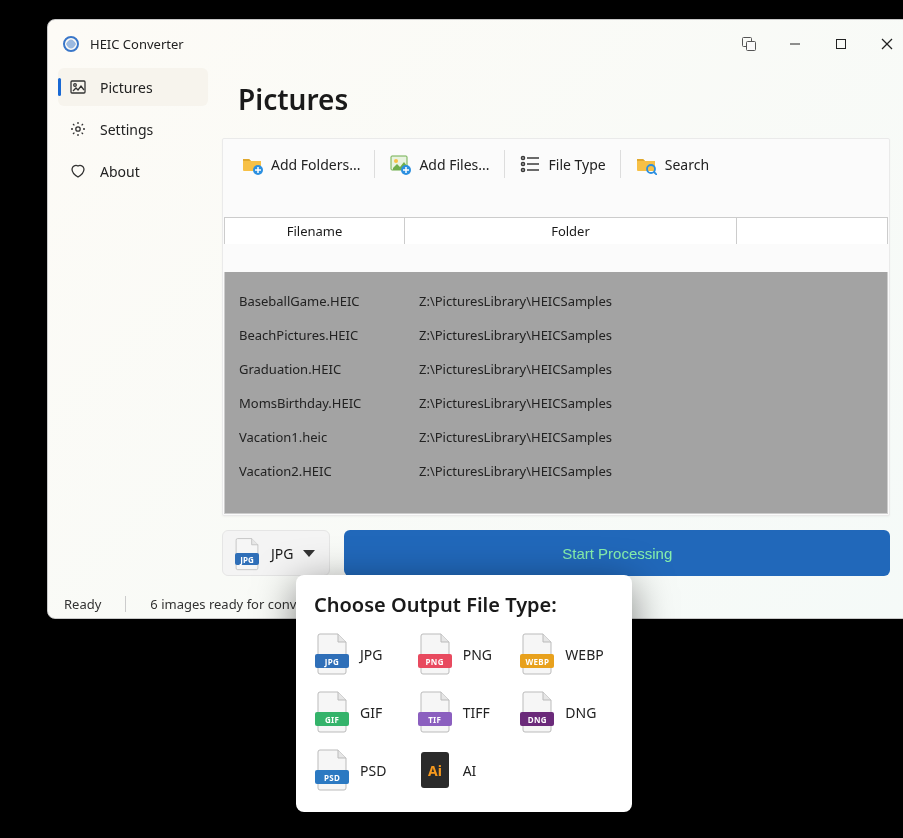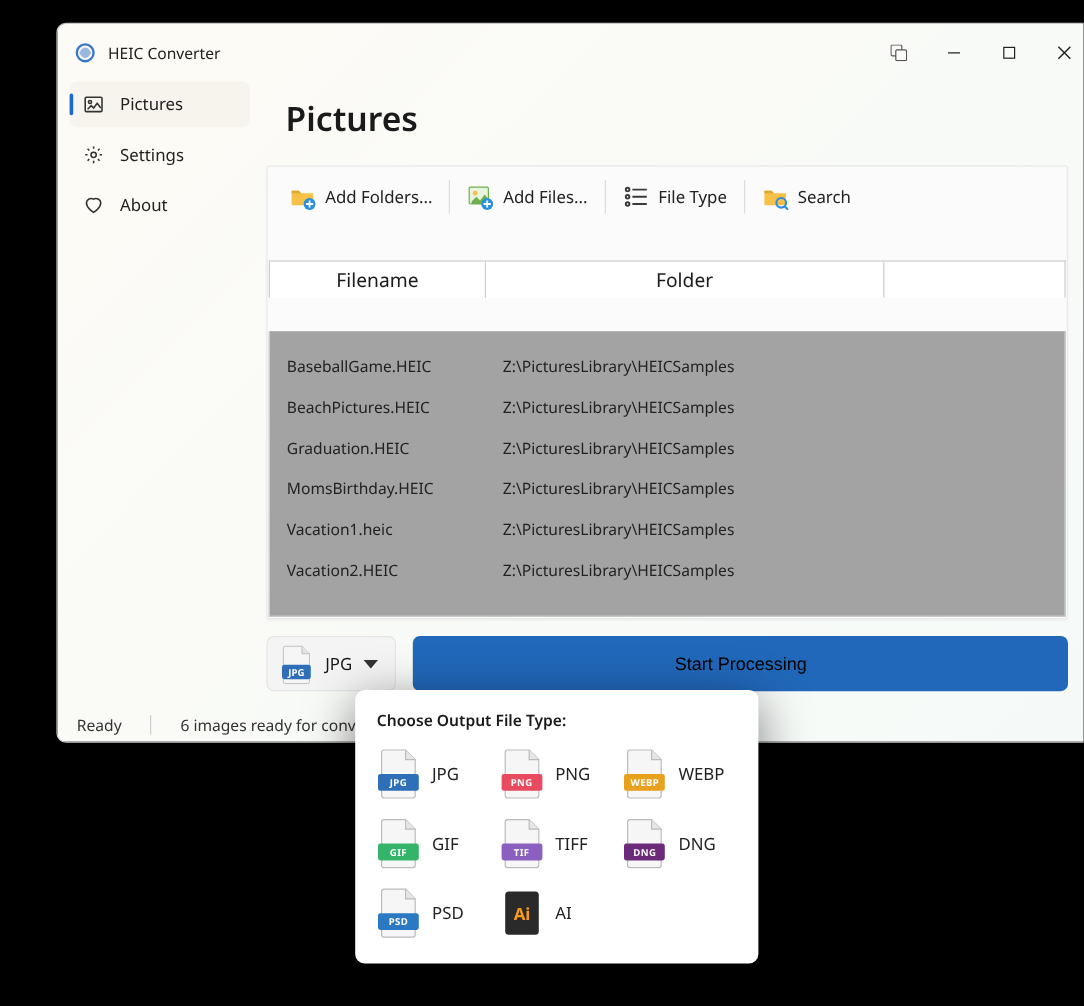--- a/index.html
+++ b/index.html
@@ -138,21 +138,21 @@
   .grid {
     display: grid;
     grid-template-columns: 180px 1fr 150px;
     border: 1px solid #ccc;
     background: #fff;
     margin: 0 1px;
     border-bottom: none;
   }
   .grid > div {
     border-right: 1px solid #ccc;
-    font-size: 16px;
+    font-size: 13px;
     text-align: center;
     padding: 4px 0;
   }
   .grid > div:last-child { border-right: none; }
   .list {
     flex: 1;
     border: 1px solid #ccc;
     border-top: none;
     margin: 0 1px 1px 1px;
     background: #a3a3a3;
@@ -184,21 +184,21 @@
   .format-btn .fmt-ic { width: 28px; height: 32px; }
   .format-btn .caret {
     width: 0; height: 0;
     border-left: 6px solid transparent;
     border-right: 6px solid transparent;
     border-top: 7px solid #333;
   }
   .start-btn {
     flex: 1;
     background: #2168ba;
-    color: #000000;
+    color: #86efac;
     border: none;
     border-radius: 6px;
     font-size: 15px;
     font-weight: 500;
     cursor: pointer;
   }
   
   .statusbar {
     height: 28px;
     display: flex;
@@ -215,21 +215,21 @@
   .popup {
     position: absolute;
     left: 296px; top: 575px;
     width: 336px;
     background: #fff;
     border-radius: 8px;
     box-shadow: 0 10px 40px rgba(0,0,0,0.5);
     padding: 16px 18px 20px 18px;
   }
   .popup-title {
-    font-size: 13px;
+    font-size: 20px;
     font-weight: 600;
     margin-bottom: 14px;
   }
   .popup-grid {
     display: grid;
     grid-template-columns: repeat(3, 1fr);
     gap: 14px 8px;
   }
   .fmt-item {
     display: flex;

